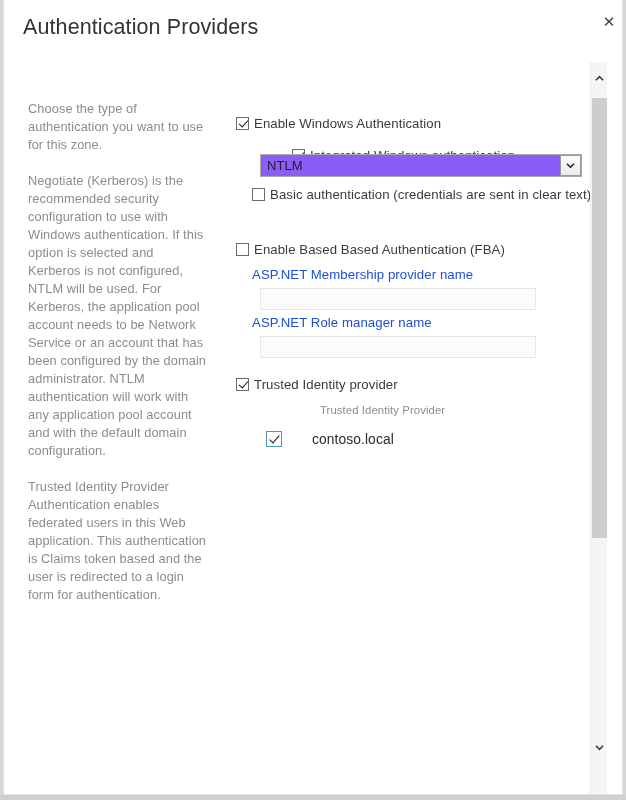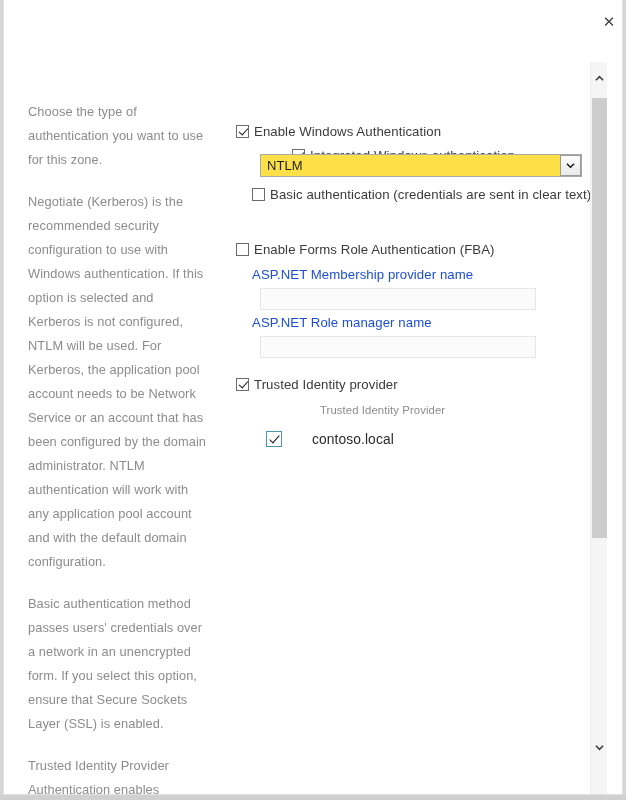--- a/index.html
+++ b/index.html
@@ -102,21 +102,21 @@
   .desc-heading {
     font-size: 14.5px;
     color: #444444;
     font-weight: 400;
     margin: 0 0 16px 0;
     letter-spacing: 0.1px;
     white-space: nowrap;
   }
   .desc-para {
     font-size: 12.8px;
-    line-height: 24px;
+    line-height: 18px;
     color: #8c8c8c;
     margin: 0 0 18px 0;
     letter-spacing: 0.08px;
   }
 
   
   .form-col {
     position: absolute;
     left: 228px;
     top: 62px;
@@ -178,36 +178,36 @@
     position: absolute;
     left: 5px;
     top: 1px;
     width: 4px;
     height: 9px;
     border: solid #1a1a1a;
     border-width: 0 1.8px 1.8px 0;
     transform: rotate(42deg);
   }
 
-  .row-windows-auth { position: absolute; left: 4px;  top: 12px;  }
+  .row-windows-auth { position: absolute; left: 4px;  top: 4px;  }
   .row-integrated   { position: absolute; left: 20px; top: 36px; padding-left: 40px; }
   .row-basic        { position: absolute; left: 20px; top: 75px; }
   .row-fba          { position: absolute; left: 4px;  top: 130px;}
   .row-trusted      { position: absolute; left: 4px;  top: 265px;}
 
   
   .select-wrap {
     position: absolute;
     left: 28px;
     top: 42px;
     width: 322px;
     height: 23px;
     box-sizing: border-box;
     border: 1px solid #a9a9a9;
-    background: #fde047;
+    background: #8b5cf6;
     display: flex;
     align-items: center;
     cursor: pointer;
   }
   .select-value {
     flex: 1;
     padding-left: 6px;
     font-size: 13px;
     color: #1f1f1f;
     letter-spacing: 0.05px;
@@ -327,32 +327,32 @@
     background: #d0d0d0;
   }
 </style>
 </head>
 <body>
 
 <div class="screen">
 
   <div class="dialog">
 
+    <div class="dialog-title">Authentication Providers</div>
 
     <button class="close-button">✕</button>
 
     <div class="scroll-area">
       <div class="content">
 
         <div class="intro-text"></div>
 
         <div class="desc-col">
           <p class="desc-para">Choose the type of authentication you want to use for this zone.</p>
           <p class="desc-para">Negotiate (Kerberos) is the recommended security configuration to use with Windows authentication. If this option is selected and Kerberos is not configured, NTLM will be used. For Kerberos, the application pool account needs to be Network Service or an account that has been configured by the domain administrator. NTLM authentication will work with any application pool account and with the default domain configuration.</p>
-          <p class="desc-para">Basic authentication method passes users' credentials over a network in an unencrypted form. If you select this option, ensure that Secure Sockets Layer (SSL) is enabled.</p>
           <p class="desc-para">Trusted Identity Provider Authentication enables federated users in this Web application. This authentication is Claims token based and the user is redirected to a login form for authentication.</p>
 
         </div>
 
         <div class="form-col">
 
           <div class="cb-row row-windows-auth">
             <span class="cbox checked"></span>
             <span class="cb-label">Enable Windows Authentication</span>
           </div>
@@ -371,21 +371,21 @@
             </span>
           </div>
 
           <div class="cb-row row-basic">
             <span class="cbox"></span>
             <span class="cb-label">Basic authentication (credentials are sent in clear text)</span>
           </div>
 
           <div class="cb-row row-fba">
             <span class="cbox"></span>
-            <span class="cb-label">Enable Forms Role Authentication (FBA)</span>
+            <span class="cb-label">Enable Based Based Authentication (FBA)</span>
           </div>
 
           <span class="field-label lbl-membership">ASP.NET Membership provider name</span>
           <input class="text-input inp-membership" type="text" value="" style="">
 
           <span class="field-label lbl-role">ASP.NET Role manager name</span>
           <input class="text-input inp-role" type="text" value="" style="">
 
           <div class="cb-row row-trusted">
             <span class="cbox checked"></span>

